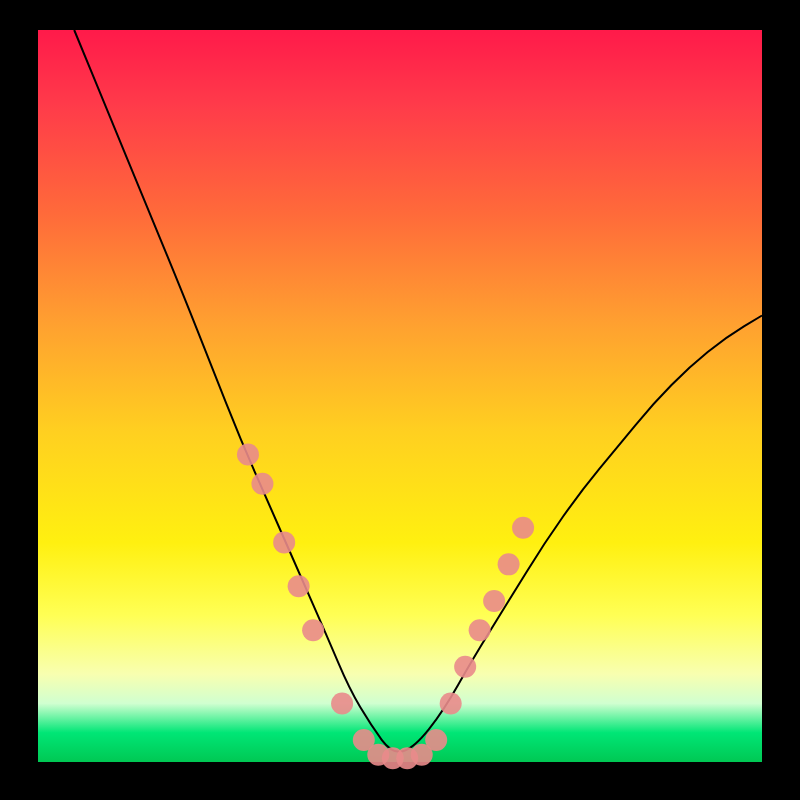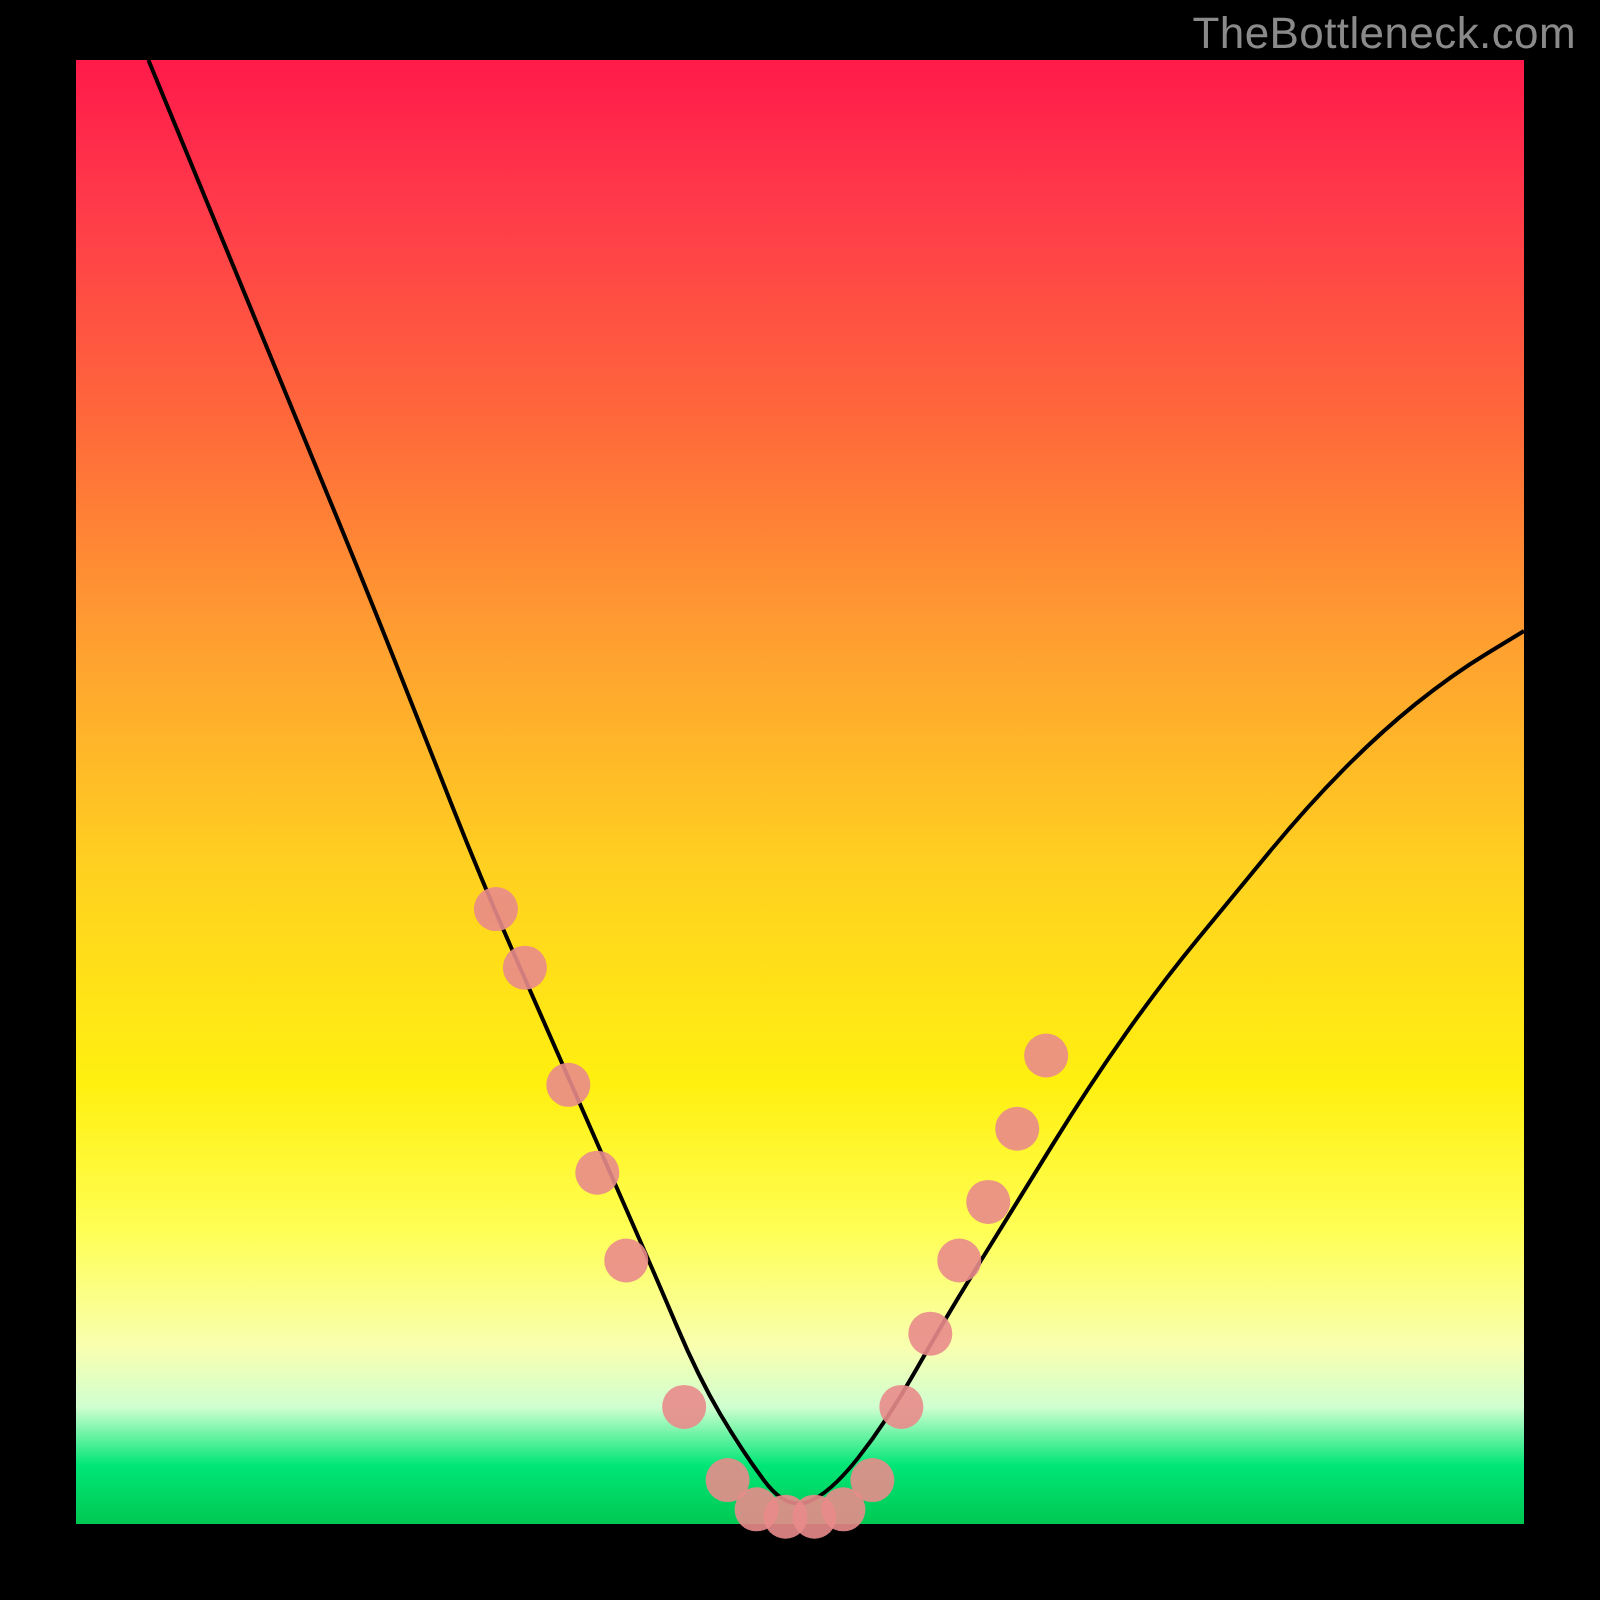--- a/index.html
+++ b/index.html
@@ -82,14 +82,13 @@
         <circle cx="398.20000000000005" cy="710.04" r="11" fill="#e98b8b" fill-opacity="0.9"></circle>
         <circle cx="412.67999999999995" cy="673.44" r="11" fill="#e98b8b" fill-opacity="0.9"></circle>
         <circle cx="427.15999999999997" cy="636.84" r="11" fill="#e98b8b" fill-opacity="0.9"></circle>
         <circle cx="441.64" cy="600.24" r="11" fill="#e98b8b" fill-opacity="0.9"></circle>
         <circle cx="456.12" cy="570.96" r="11" fill="#e98b8b" fill-opacity="0.9"></circle>
         <circle cx="470.6" cy="534.36" r="11" fill="#e98b8b" fill-opacity="0.9"></circle>
         <circle cx="485.08000000000004" cy="497.76" r="11" fill="#e98b8b" fill-opacity="0.9"></circle>
       </g>
   </svg>
 
-  <div class="watermark">TheBottleneck.com</div>
 </div>
 
 </body></html>

